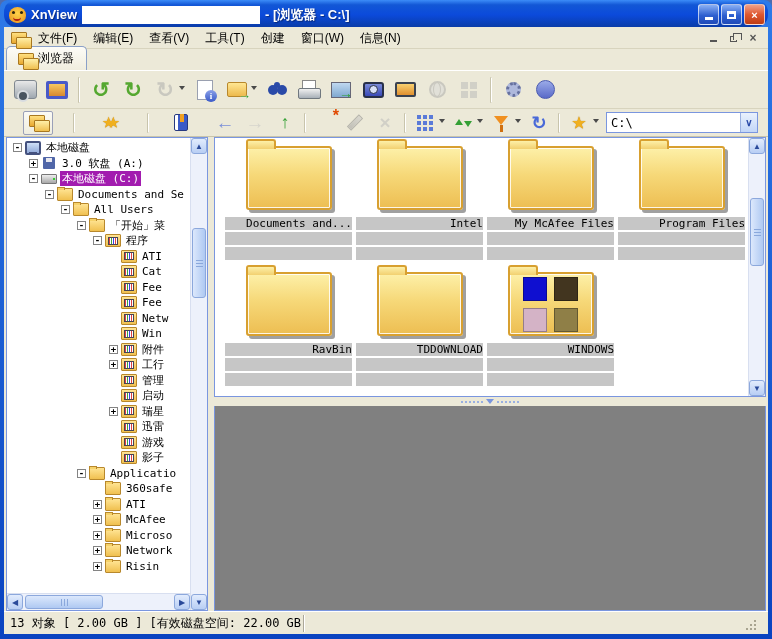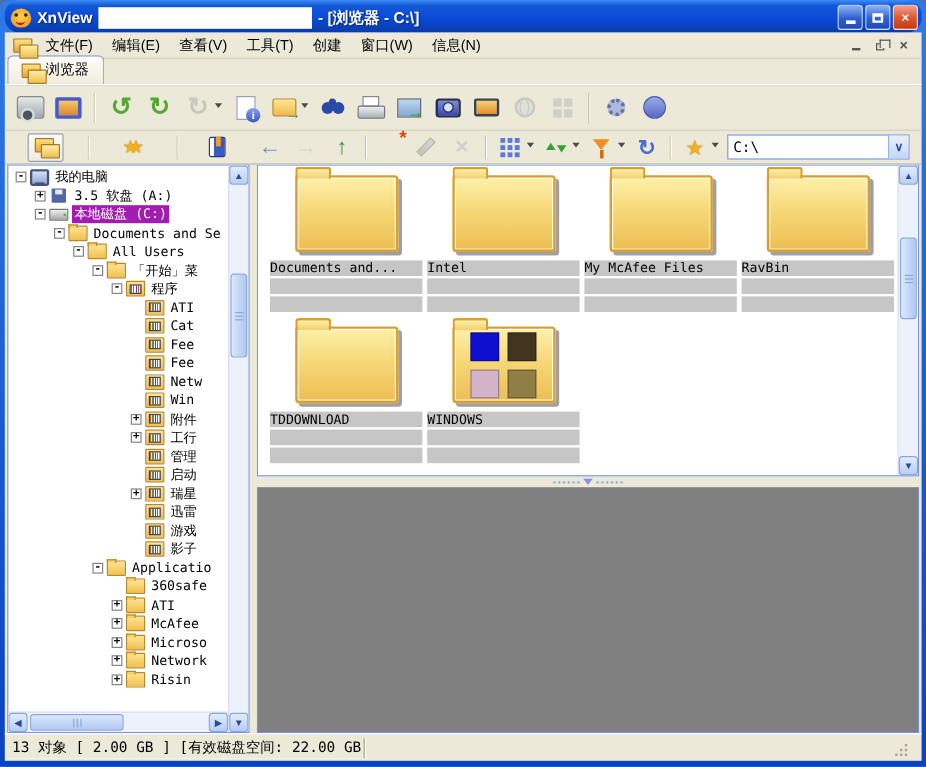--- a/index.html
+++ b/index.html
@@ -142,21 +142,21 @@
   .thumb-grid{position:absolute;inset:8px 20px 4px 10px;display:grid;grid-template-columns:repeat(4,1fr);column-gap:4px;row-gap:12px;align-content:start;}
   .thumb{display:flex;flex-direction:column;align-items:center;}
   .bigfolder{width:86px;height:64px;position:relative;margin-bottom:5px;border:2px solid #D8A030;border-radius:3px;
     background:linear-gradient(180deg,#FDF0A8 0%,#F6D878 45%,#EDBE52 100%);
     box-shadow:3px 3px 0 #A0A0A0, inset 0 0 0 1px rgba(255,255,255,.85);}
   .bigfolder::before{content:"";position:absolute;top:-9px;left:-2px;width:26px;height:8px;background:linear-gradient(180deg,#FDF0A8,#F2D070);
     border:2px solid #D8A030;border-bottom:none;border-radius:3px 3px 0 0;}
   .previews{position:absolute;inset:0;display:none;grid-template-columns:24px 24px;grid-template-rows:24px 24px;gap:7px;align-content:center;justify-content:center;}
   .has-previews .previews{display:grid;}
   .previews span{width:24px;height:24px;border:1px solid rgba(0,0,0,.3);}
-  .tlabelbar{width:100%;height:13px;background:#C6C6C6;margin-top:2px;font:11px/13px "DejaVu Sans Mono",monospace;text-align:left;color:#000;overflow:hidden;white-space:nowrap;}
+  .tlabelbar{width:100%;height:13px;background:#C6C6C6;margin-top:2px;font:11px/13px "DejaVu Sans Mono",monospace;text-align:right;color:#000;overflow:hidden;white-space:nowrap;}
   .tlabelbar:first-of-type{margin-top:0;}
 
   .hsplit{height:9px;display:flex;align-items:center;justify-content:center;background:#ECE9D8;}
   .hsplit-handle{width:70px;height:7px;display:flex;align-items:center;justify-content:center;gap:3px;color:#7A96DF;}
   .hsplit-handle::before,.hsplit-handle::after{content:"";width:22px;border-top:2px dotted #9AB0E0;}
   .hsplit-tri{width:0;height:0;border:4px solid transparent;border-top:5px solid #7A96DF;margin-top:4px;}
   .preview-pane{flex:1;background:#808080;border:1px solid #7A96DF;border-top:none;}
 
   
   .statusbar{height:23px;background:#ECE9D8;border-top:1px solid #FFF;display:flex;align-items:center;font:12px "DejaVu Sans Mono",monospace;color:#000;position:relative;}
@@ -367,27 +367,27 @@
   </div>
 
   <div class="main">
 
     <div class="tree-panel">
       <div class="tree-rows">
 
           <div class="tree-row" style="--depth: 0;">
             <span class="expand">-</span>
             <span class="ticon" data-icon="computer"></span>
-            <span class="tlabel">我的电脑</span>
+            <span class="tlabel">本地磁盘</span>
           </div>
 
           <div class="tree-row" style="--depth: 1;">
             <span class="expand">+</span>
             <span class="ticon" data-icon="floppy"></span>
-            <span class="tlabel">3.5 软盘 (A:)</span>
+            <span class="tlabel">3.0 软盘 (A:)</span>
           </div>
 
           <div class="tree-row selected" style="--depth: 1;">
             <span class="expand">-</span>
             <span class="ticon" data-icon="drive"></span>
             <span class="tlabel">本地磁盘 (C:)</span>
           </div>
 
           <div class="tree-row" style="--depth: 2;">
             <span class="expand">-</span>
@@ -578,20 +578,28 @@
 
             <div class="thumb">
               <div class="bigfolder">
                 
               </div>
               <div class="tlabelbar">My McAfee Files</div>
               <div class="tlabelbar"></div>
               <div class="tlabelbar"></div>
             </div>
 
+            <div class="thumb">
+              <div class="bigfolder">
+                
+              </div>
+              <div class="tlabelbar">Program Files</div>
+              <div class="tlabelbar"></div>
+              <div class="tlabelbar"></div>
+            </div>
 
             <div class="thumb">
               <div class="bigfolder">
                 
               </div>
               <div class="tlabelbar">RavBin</div>
               <div class="tlabelbar"></div>
               <div class="tlabelbar"></div>
             </div>
 

